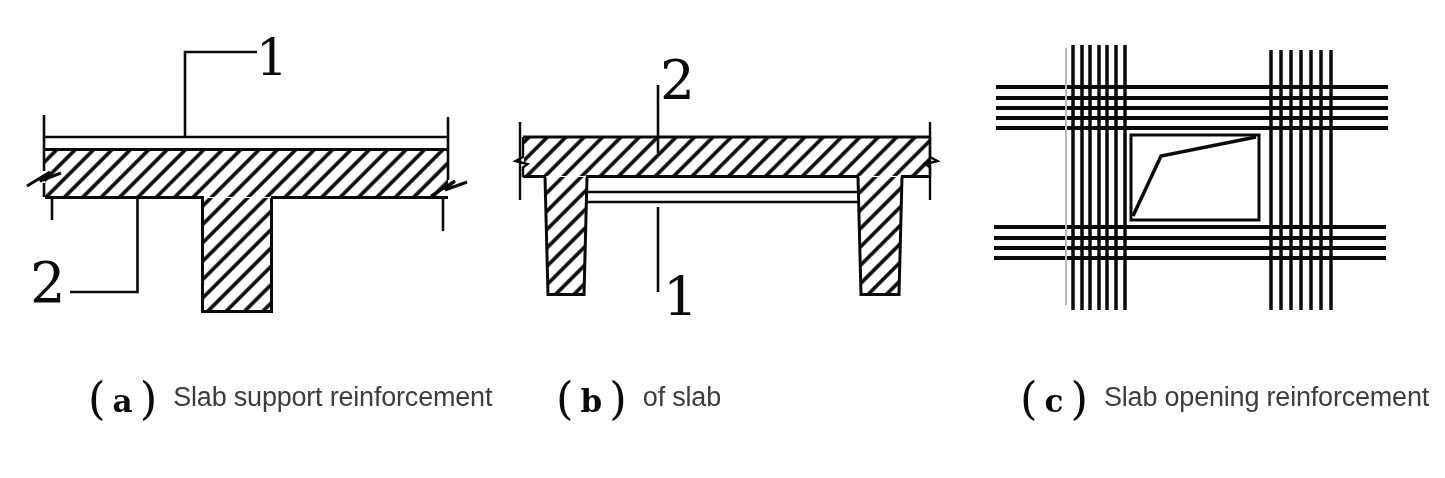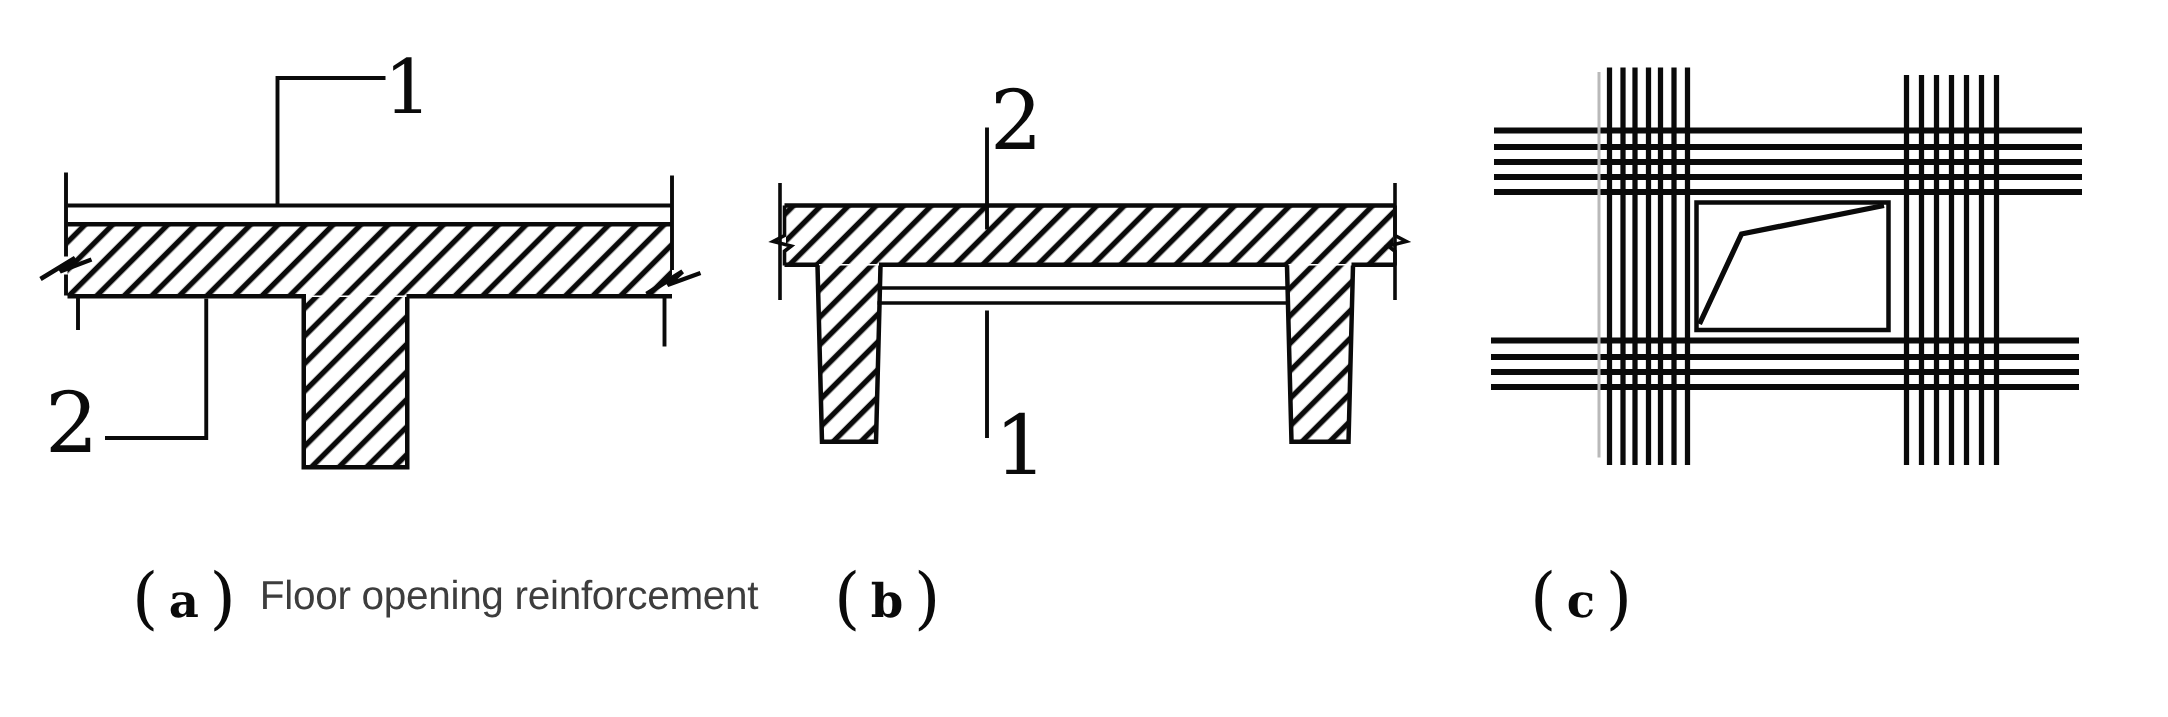--- a/index.html
+++ b/index.html
@@ -149,34 +149,36 @@
   <div class="callout" style="left:30px;  top:255px; font-size:56px;">2</div>
   <div class="callout" style="left:660px; top:53px;  font-size:55px;">2</div>
   <div class="callout" style="left:663px; top:270px; font-size:55px;">1</div>
 
   <div class="caption" style="left:88px; top:372px;">
     <span class="cap-label">
       <span class="paren">(</span>
       <span class="letter">a</span>
       <span class="paren">)</span>
     </span>
-    <span class="cap-text">Floor opening reinforcement</span>
+    <span class="cap-text">Slab support reinforcement</span>
   </div>
 
   <div class="caption" style="left:556px; top:372px;">
     <span class="cap-label">
       <span class="paren">(</span>
       <span class="letter">b</span>
       <span class="paren">)</span>
     </span>
     <span class="cap-text">
+      <span class="cap-line">of slab</span>
     </span>
   </div>
 
   <div class="caption" style="left:1020px; top:372px;">
     <span class="cap-label">
       <span class="paren">(</span>
       <span class="letter">c</span>
       <span class="paren">)</span>
     </span>
+    <span class="cap-text">Slab opening reinforcement</span>
   </div>
 
 </div>
 
 </body></html>

